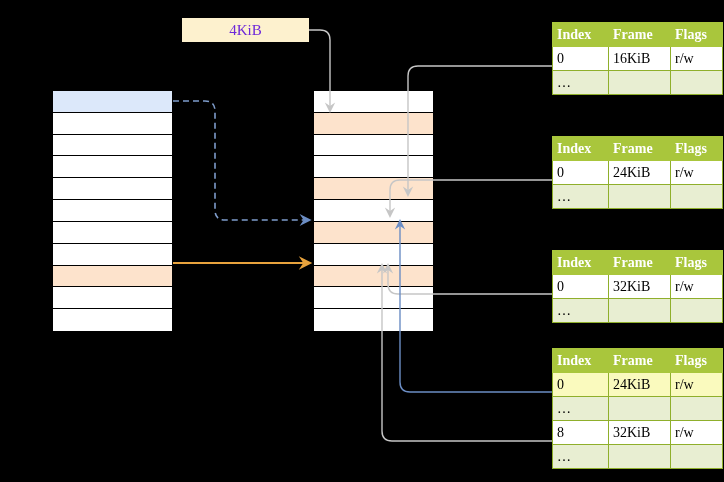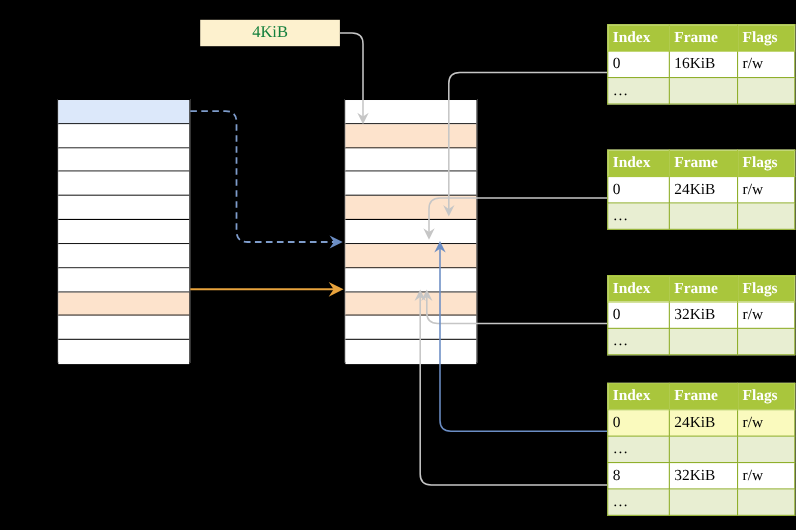--- a/index.html
+++ b/index.html
@@ -12,21 +12,21 @@
   
   .col{position:absolute;border:1.4px solid #000;box-sizing:border-box;background:#fff;}
   .cell{position:absolute;left:0;right:0;box-sizing:border-box;
         border-bottom:1.4px solid #000;background:#fff;}
   .cell.last{border-bottom:none;}
   .cell.blue{background:#DCE8FA;}
   .cell.orange{background:#FDE3CC;}
 
   
   .labelbox{position:absolute;background:#FDF1CE;border:0;box-sizing:border-box;
-            color:#15803d;font-size:15px;line-height:24px;text-align:center;}
+            color:#6d28d9;font-size:15px;line-height:24px;text-align:center;}
 
   
   .ptable{position:absolute;border-collapse:collapse;border-spacing:0;
           table-layout:fixed;background:#fff;}
   .ptable td,.ptable th{border:1px solid #8FAF2B;padding:1px 4px;
           font-size:14px;line-height:21px;height:23px;box-sizing:border-box;
           font-weight:normal;text-align:left;vertical-align:middle;color:#000;
           overflow:hidden;white-space:nowrap;}
   .ptable th{background:#A9C63C;color:#fff;font-weight:bold;border-color:#A9C63C;}
   .ptable tr.alt td{background:#E8EED2;}

